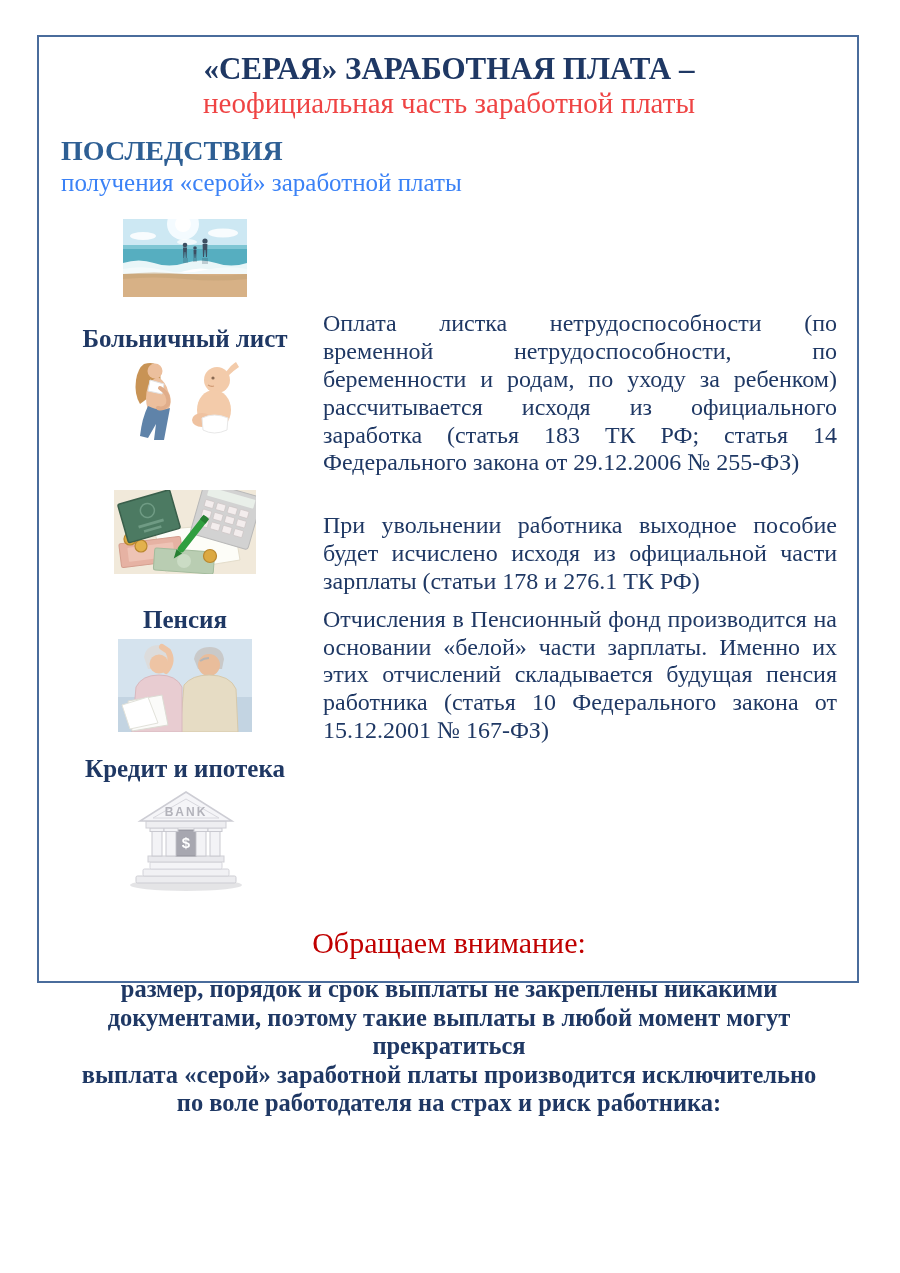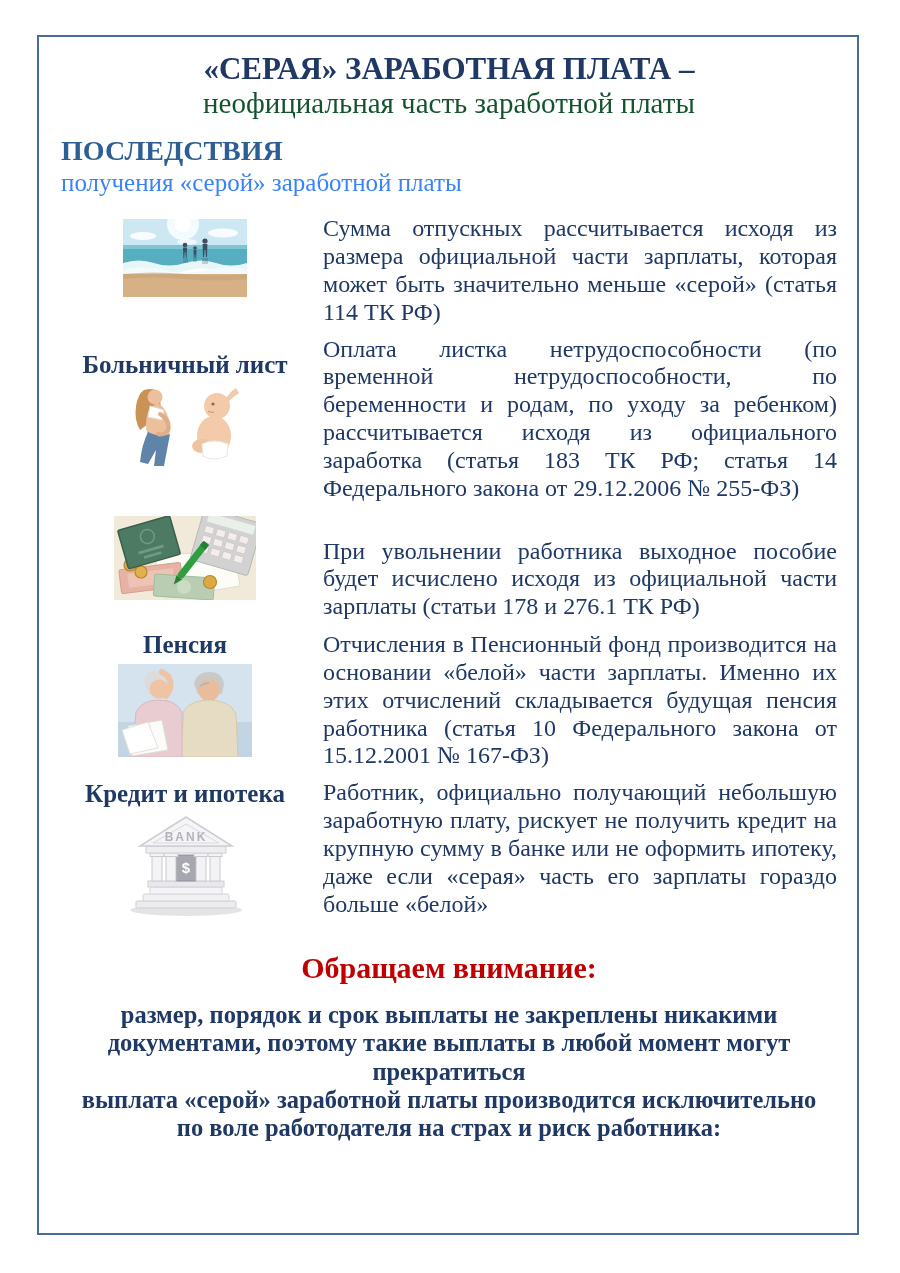--- a/index.html
+++ b/index.html
@@ -3,46 +3,46 @@
 <meta charset="utf-8">
 <style>
   html,body{margin:0;padding:0;background:#ffffff;}
   body{
     width:900px;height:1273px;position:relative;
     font-family:"Liberation Serif","DejaVu Serif",serif;
     color:#1F3864;
   }
   .page{position:absolute;inset:0;background:#fff;}
   .frame{
-    position:absolute;left:37px;top:35px;width:822px;height:1200px;
+    position:absolute;left:37px;top:35px;width:822px;height:948px;
     border:2.5px solid #4a6c9c;box-sizing:border-box;
     padding:14px 20px 0 22px;
   }
   
   .title-block{text-align:center;}
   .t1{font-size:31px;font-weight:bold;color:#1F3864;line-height:1.15;}
-  .t2{font-size:29px;font-weight:normal;color:#14532d;line-height:1.15;}
+  .t2{font-size:29px;font-weight:normal;color:#ef4444;line-height:1.15;}
   .sub-block{margin-top:15px;}
   .t3{font-size:28px;font-weight:bold;color:#2E5F94;line-height:1.12;}
   .t4{font-size:25px;font-weight:normal;color:#3b82f6;line-height:1.2;margin-top:2px;}
   
   .rows{margin-top:17px;}
   .row{display:grid;grid-template-columns:248px 1fr;column-gap:14px;margin-bottom:9px;}
   .left-cell{text-align:center;}
   .row-label{font-size:25px;font-weight:bold;color:#1F3864;line-height:1.2;}
   .photo{margin-top:4px;display:inline-block;line-height:0;}
   .row-text{
     font-size:24px;color:#1F3864;text-align:justify;line-height:1.16;
   }
   .row-sick .left-cell{padding-top:14px;}
   .row-severance .row-text{padding-top:26px;}
   .row-pension .row-text{padding-top:1px;}
   
   .notice-heading{
-    text-align:center;font-size:30px;font-weight:bold;color:#C00000;
+    text-align:center;font-size:30px;font-weight:normal;color:#C00000;
     margin-top:30px;line-height:1.15;
   }
   .notice-body{
     max-width:752px;margin:15px auto 0;text-align:center;
     font-size:24.5px;font-weight:bold;color:#1F3864;line-height:1.16;
   }
   svg{display:block;}
   svg text{font-family:"Liberation Sans","DejaVu Sans",sans-serif;}
 </style>
 </head>
@@ -85,21 +85,20 @@
                   <path d="M60,28.6 L64,28.6 L63.6,39 L62.8,39 L62.3,33 L61.7,33 L61.2,39 L60.4,39 Z"></path>
                 <circle cx="72" cy="29" r="1.8"></circle>
                   <path d="M70.5,31 L73.5,31 L73.2,39 L72.5,39 L72.2,35 L71.8,35 L71.5,39 L70.8,39 Z"></path>
                 <rect x="79" y="39" width="6" height="6" opacity="0.25"></rect>
                 <rect x="60" y="39" width="5" height="5" opacity="0.25"></rect>
                 <rect x="70" y="39" width="4" height="4" opacity="0.25"></rect>
               </g>
             </svg>
           </span>
         </div>
-        <div class="row-text">Сумма отпускных рассчитывается исходя из размера официальной части зарплаты, которая может быть значительно меньше «серой» (статья 114 ТК РФ)</div>
       </div>
 
       <div class="row row-sick">
         <div class="left-cell">
           <div class="row-label">Больничный лист</div>
           <span class="photo">
             <svg width="142" height="84" viewBox="0 0 142 84">
               <rect width="142" height="84" fill="#ffffff"></rect>
 
               <path d="M30,6 Q44,2 46,14 Q48,26 42,34 L26,46 Q20,36 22,22 Q24,10 30,6 Z" fill="#c89355"></path>
@@ -234,21 +233,20 @@
               </g>
 
               <rect x="36" y="33" width="80" height="7" fill="#eeeef1" stroke="#cfcfd5" stroke-width="1"></rect>
 
               <polygon points="76,4 30,33 122,33" fill="#f5f5f8" stroke="#cdcdd4" stroke-width="1.5"></polygon>
               <polygon points="76,11 43,30 109,30" fill="none" stroke="#d8d8de" stroke-width="1"></polygon>
               <text x="76" y="28" font-size="12" font-weight="bold" fill="#b3b3bb" text-anchor="middle" letter-spacing="2">BANK</text>
             </svg>
           </span>
         </div>
-        <div class="row-text">Работник, официально получающий небольшую заработную плату, рискует не получить кредит на крупную сумму в банке или не оформить ипотеку, даже если «серая» часть его зарплаты гораздо больше «белой»</div>
       </div>
 
     </div>
 
     <div class="notice-heading">Обращаем внимание:</div>
     <div class="notice-body">
       <div>размер, порядок и срок выплаты не закреплены никакими документами, поэтому такие выплаты в любой момент могут прекратиться</div>
       <div>выплата «серой» заработной платы производится исключительно по воле работодателя на страх и риск работника:</div>
     </div>
 

